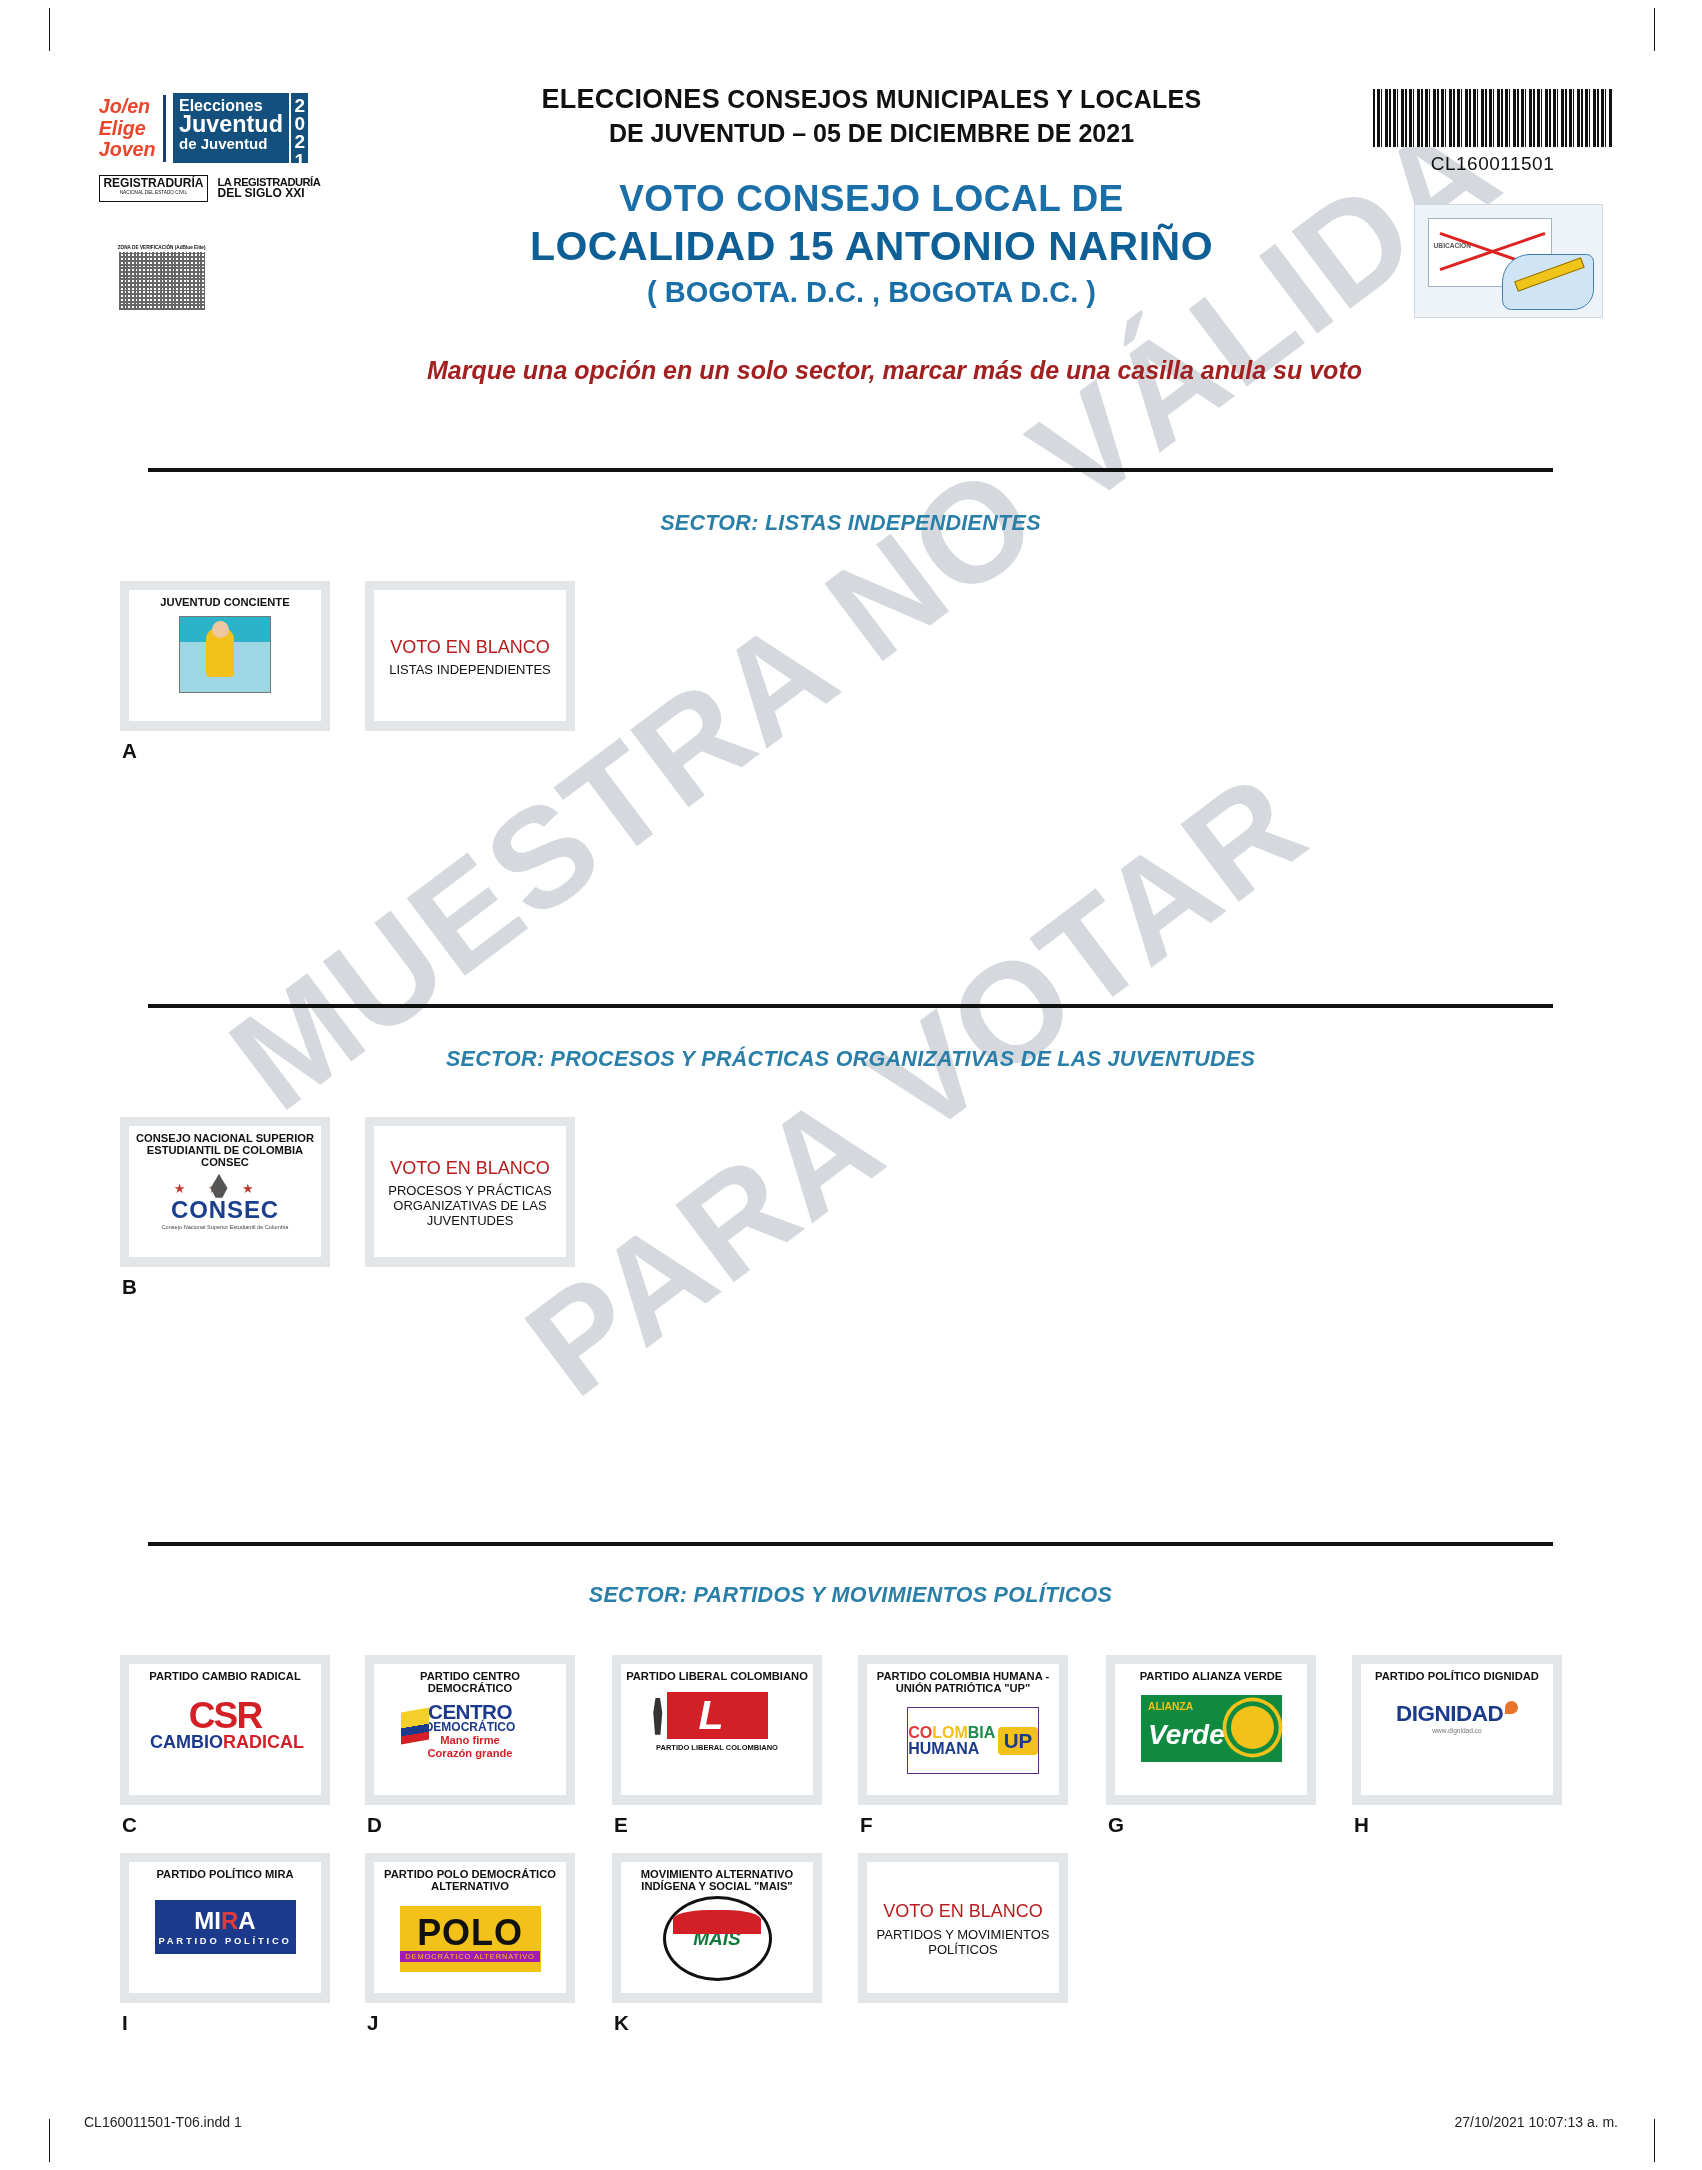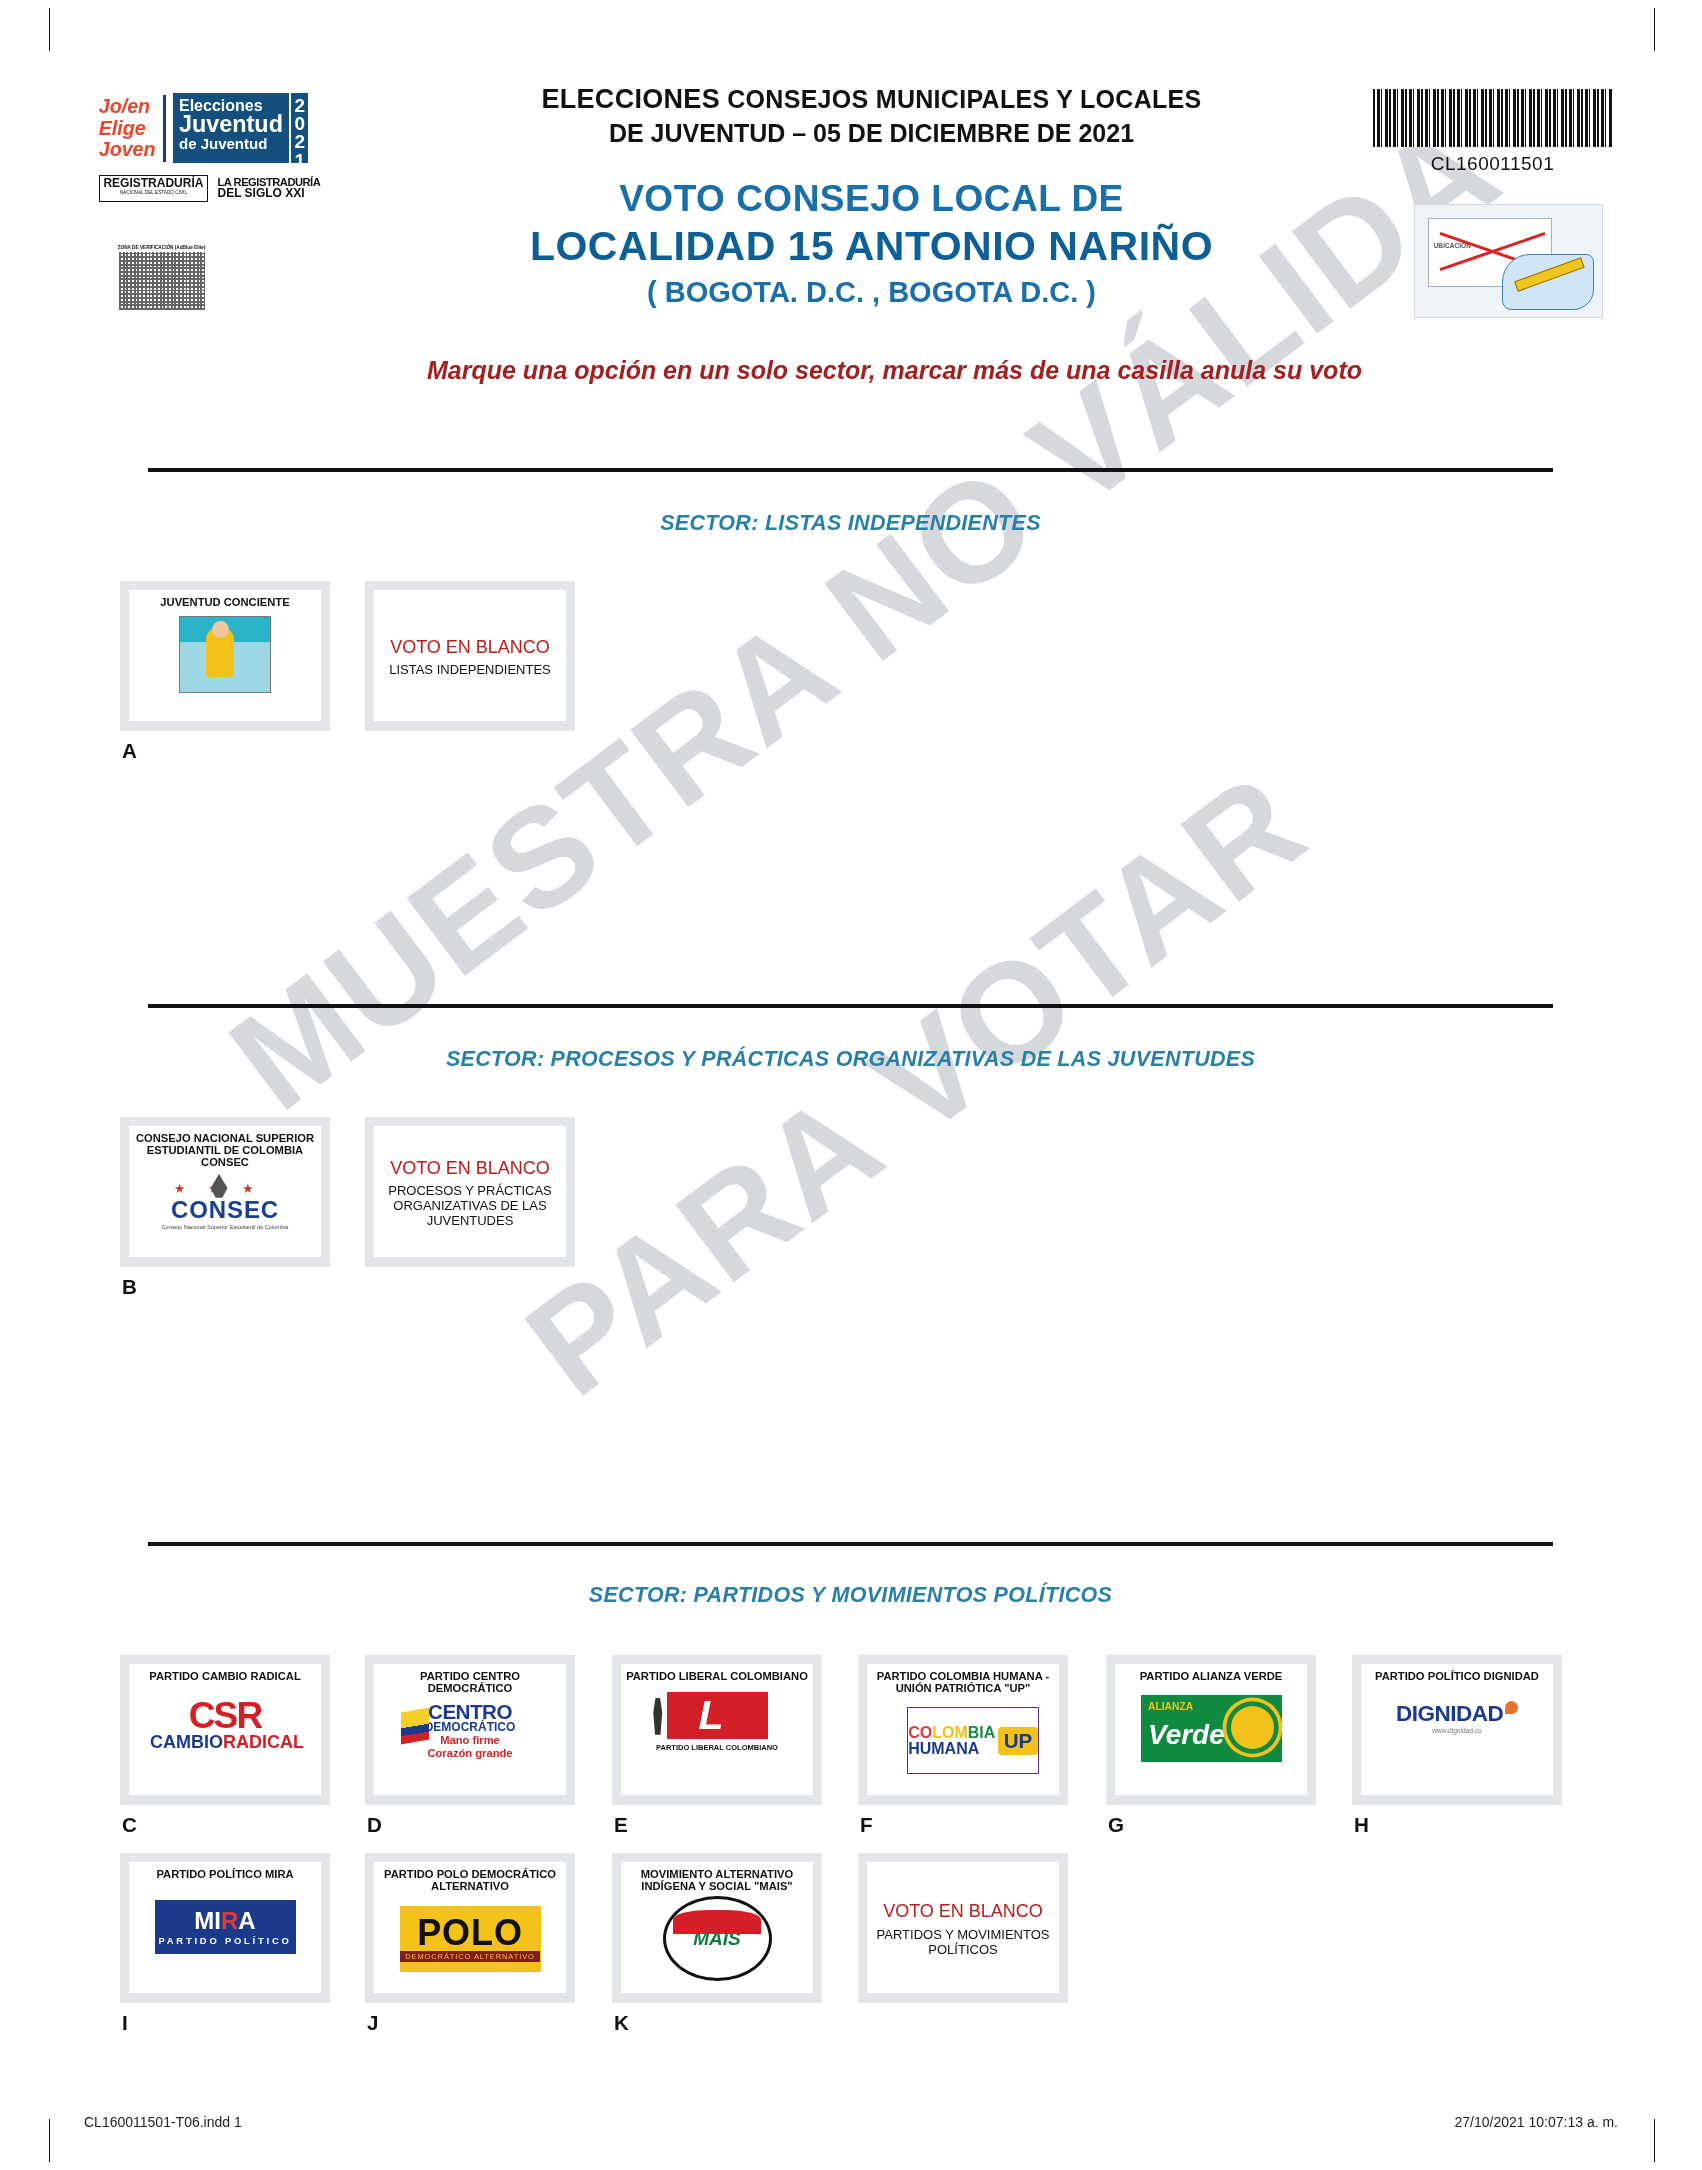--- a/index.html
+++ b/index.html
@@ -613,21 +613,21 @@
     display: flex;
     flex-direction: column;
     align-items: center;
     justify-content: center;
   }
   .lg-polo .p1 {
     font-size: 36px; font-weight: bold; color: #111; line-height: 36px;
     letter-spacing: 0.9px;
   }
   .lg-polo .p2 {
-    background: #7f1d1d; color: #f2c21a;
+    background: #a21caf; color: #f2c21a;
     font-size: 7.5px; padding: 0.9px 5.6px; letter-spacing: 0.9px;
   }
 
   .lg-mais {
     width: 103px; height: 79px;
     border-radius: 50%;
     border: 3.7px solid #111;
     background: #fff;
     position: relative;
     display: flex;

